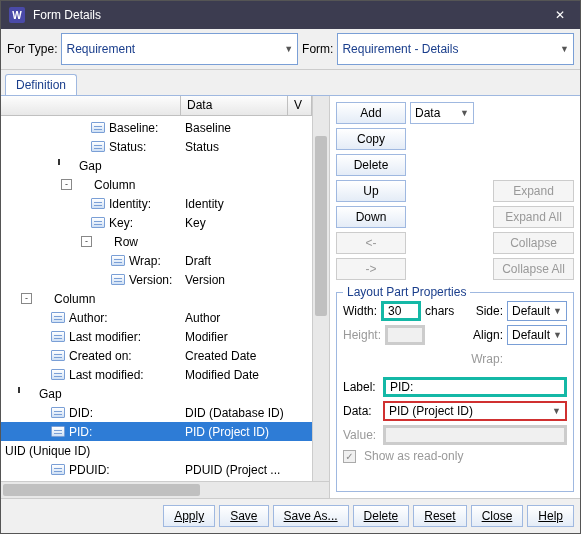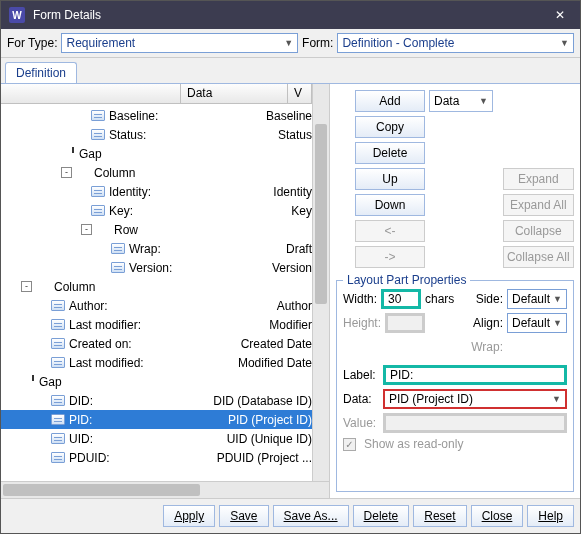--- a/index.html
+++ b/index.html
@@ -4,33 +4,33 @@
 <style>
 * { box-sizing: border-box; font-family: "Segoe UI", Tahoma, sans-serif; font-size: 12px; }
 body { margin: 0; background: #fff; }
 .window { width: 581px; height: 534px; border: 1px solid #555; display: flex; flex-direction: column; background: #f0f0f0; }
 .titlebar { background: #3c3c50; color: #fff; height: 28px; display: flex; align-items: center; padding: 0 8px; }
 .titlebar .icon { width: 16px; height: 16px; background: #4a4aa8; margin-right: 8px; display: flex; align-items: center; justify-content: center; color: #fff; font-weight: bold; font-size: 10px; border-radius: 2px; }
 .titlebar .title { flex: 1; }
 .titlebar .close { width: 24px; text-align: center; cursor: default; }
 .toolbar { display: flex; padding: 4px 6px; gap: 4px; border-bottom: 1px solid #ccc; background: #f0f0f0; align-items: center; }
 .toolbar label { white-space: nowrap; }
-.combo { flex: 1; border: 1px solid #7a9fd6; background: #fff; height: 20px; display: flex; align-items: center; padding: 0 4px; color: #1a3e8c; position: relative; }
+.combo { flex: 1; border: 1px solid #7a9fd6; background: #fff; height: 32px; display: flex; align-items: center; padding: 0 4px; color: #1a3e8c; position: relative; }
 .combo .arrow { margin-left: auto; color: #555; font-size: 9px; }
 .tabs { display: flex; border-bottom: 1px solid #9fb8e0; background: #f0f0f0; padding-top: 4px; padding-left: 4px; }
 .tab { border: 1px solid #9fb8e0; border-bottom: none; padding: 3px 10px; background: #fff; color: #1a3e8c; border-radius: 3px 3px 0 0; }
 .main { flex: 1; display: flex; background: #fff; overflow: hidden; }
 .left { flex: 1; border-right: 1px solid #ccc; display: flex; flex-direction: column; overflow: hidden; }
 .tree-header { display: flex; background: linear-gradient(#fdfdfd,#e8e8e8); border-bottom: 1px solid #c0c0c0; height: 20px; }
 .tree-header .col { border-right: 1px solid #c0c0c0; padding: 2px 6px; }
 .tree-header .col1 { width: 180px; }
 .tree-header .col2 { flex: 1; }
 .tree-header .col3 { width: 24px; }
 .tree { flex: 1; overflow: auto; padding-top: 2px; }
-.row { display: flex; align-items: center; height: 19px; white-space: nowrap; text-align: right; }
+.row { display: flex; align-items: center; height: 19px; white-space: nowrap; }
 .row .lbl { width: 180px; display: flex; align-items: center; overflow: hidden; }
 .row .dat { flex: 1; padding-left: 4px; overflow: hidden; text-overflow: ellipsis; }
 .row.selected { background: #2e7cd6; color: #fff; }
 .indent { display: inline-block; }
 .exp { width: 11px; height: 11px; border: 1px solid #888; display: inline-flex; align-items: center; justify-content: center; font-size: 9px; line-height: 1; margin-right: 4px; background: #fff; color: #333; }
 .node-icon { width: 14px; height: 11px; display: inline-block; margin-right: 4px; vertical-align: middle; }
 .icon-field { background: linear-gradient(#fff,#cfe0f5); border: 1px solid #7a9fd6; border-radius: 1px; position: relative; }
 .icon-field::before, .icon-field::after { content: ""; position: absolute; background: #7a9fd6; height: 1px; left: 2px; right: 2px; }
 .icon-field::before { top: 3px; } .icon-field::after { top: 6px; }
 .icon-gap { width: 12px; height: 6px; border-top: 2px solid #333; border-bottom: 2px solid #333; position: relative; }
@@ -38,21 +38,21 @@
 .icon-col { background: #d94040; width: 5px; height: 12px; border-radius: 1px; }
 .icon-row { background: #d94040; width: 12px; height: 5px; border-radius: 1px; }
 .scrollbar-v { width: 17px; background: #e8e8e8; border-left: 1px solid #ccc; position: relative; }
 .scrollbar-v .thumb { position: absolute; left: 2px; right: 2px; top: 40px; height: 180px; background: #c0c0c0; border-radius: 2px; }
 .scrollbar-h { height: 17px; background: #e8e8e8; border-top: 1px solid #ccc; display: flex; }
 .scrollbar-h .thumb { width: 60%; background: #c0c0c0; margin: 2px; border-radius: 2px; }
 
 .right { width: 250px; padding: 6px; display: flex; flex-direction: column; gap: 2px; overflow: hidden; }
 .btnrow { display: flex; gap: 4px; margin-bottom: 2px; }
 .btn { border: 1px solid #9fb8e0; background: linear-gradient(#fff,#e4ecf7); height: 22px; display: flex; align-items: center; justify-content: center; flex: 1; cursor: default; }
-.btn.half { flex: 0 0 70px; margin-left: 19px; }
+.btn.half { flex: 0 0 70px; }
 .btn.wide { flex: 1; }
 .btn.disabled { color: #999; border-color: #ccc; background: #f5f5f5; }
 .dropdown.small { flex: 0 0 64px; border: 1px solid #9fb8e0; background: #fff; display: flex; align-items: center; padding: 0 4px; }
 .dropdown.small .arrow { margin-left: auto; font-size: 9px; color: #555; }
 
 .group { border: 1px solid #9fb8e0; margin-top: 8px; padding: 8px 6px 6px; position: relative; flex: 1; }
 .group-title { position: absolute; top: -8px; left: 6px; background: #fff; padding: 0 4px; color: #1a3e8c; }
 .proprow { display: flex; align-items: center; margin-bottom: 4px; gap: 4px; }
 .proprow label { white-space: nowrap; }
 .proprow label.dis { color: #999; }
@@ -78,21 +78,21 @@
   </div>
 
   <div class="toolbar">
     <label>For Type:</label>
     <div class="combo">
       <span>Requirement</span>
       <span class="arrow">▼</span>
     </div>
     <label>Form:</label>
     <div class="combo">
-      <span>Definition - Complete</span>
+      <span>Requirement - Details</span>
       <span class="arrow">▼</span>
     </div>
   </div>
 
   <div class="tabs">
     <div class="tab">Definition</div>
   </div>
 
   <div class="main">
 
@@ -238,25 +238,20 @@
               </div>
               <div class="row selected">
                 <div class="lbl">
                   <span class="indent" style="width: 50px;"></span>
                   <span class="node-icon icon-field"></span>
                   <span>PID:</span>
                 </div>
                 <div class="dat">PID (Project ID)</div>
               </div>
               <div class="row">
-                <div class="lbl">
-                  <span class="indent" style="width: 50px;"></span>
-                  <span class="node-icon icon-field"></span>
-                  <span>UID:</span>
-                </div>
                 <div class="dat">UID (Unique ID)</div>
               </div>
               <div class="row">
                 <div class="lbl">
                   <span class="indent" style="width: 50px;"></span>
                   <span class="node-icon icon-field"></span>
                   <span>PDUID:</span>
                 </div>
                 <div class="dat">PDUID (Project ...</div>
               </div>

